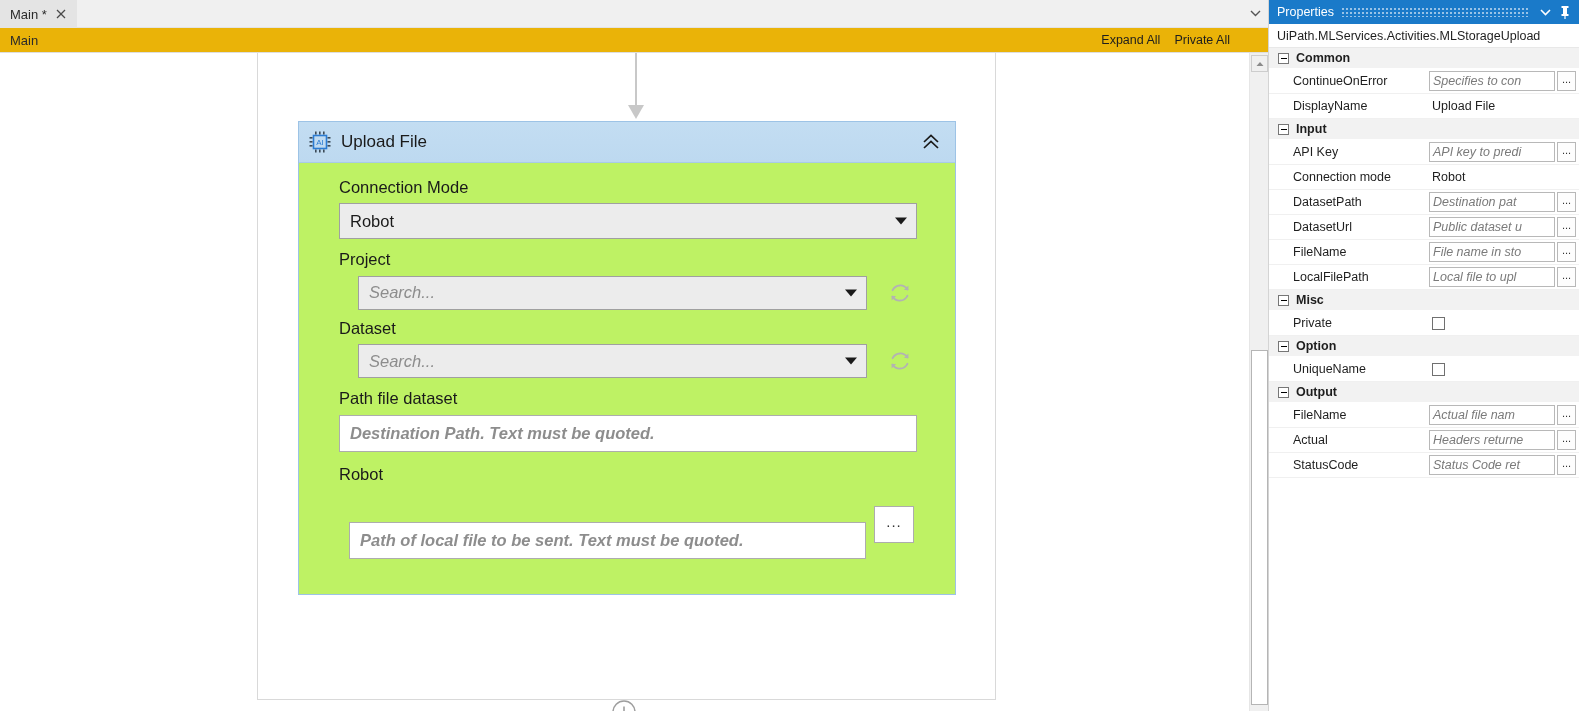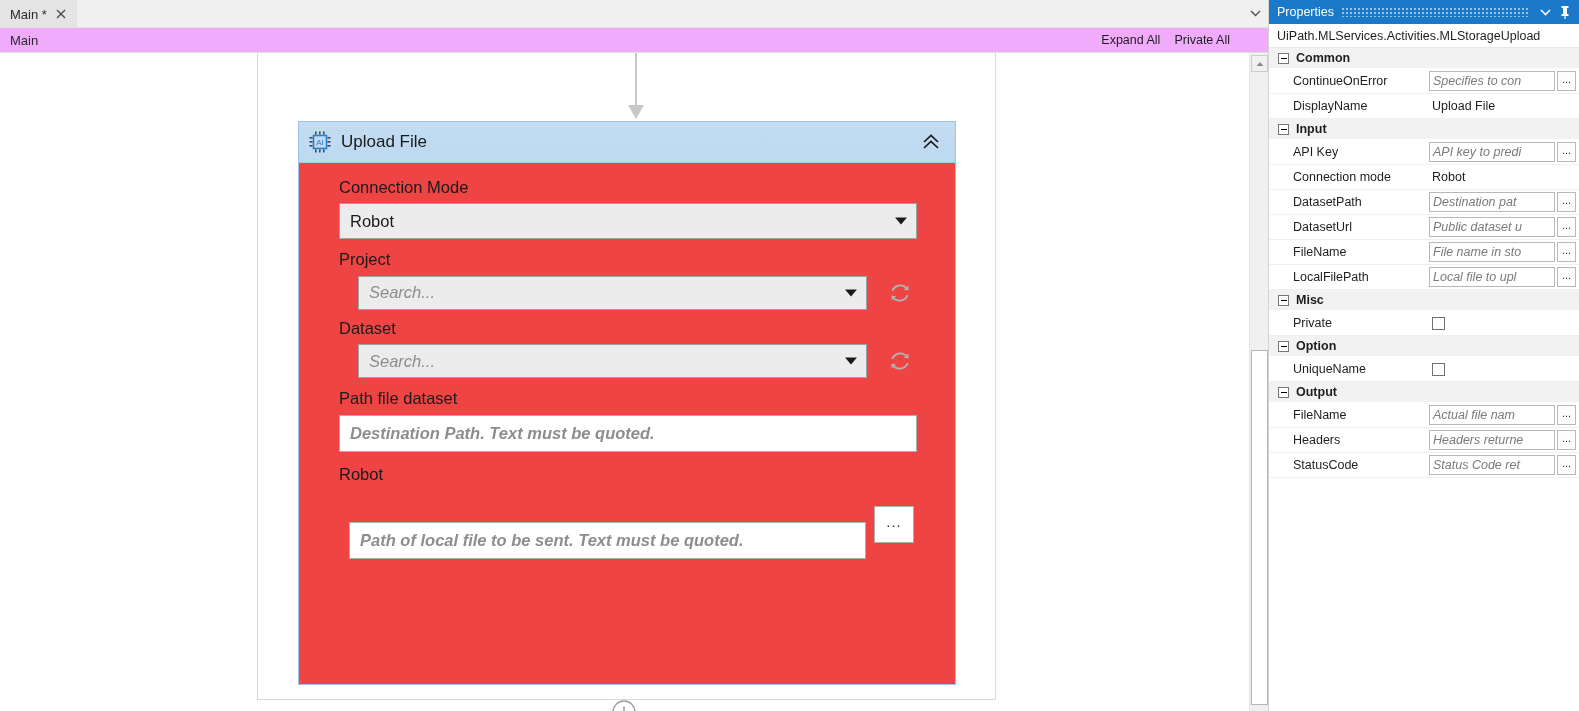--- a/index.html
+++ b/index.html
@@ -38,21 +38,21 @@
   }
   .tabstrip-spacer { flex: 1; background: #f0f0f0; }
   .tabstrip-chevron {
     width: 26px; display: flex; align-items: center; justify-content: center;
     color: #555; cursor: pointer;
   }
 
   
   .breadcrumbrow {
     position: absolute; left: 0; top: 28px; width: 1268px; height: 25px;
-    background: #f0abfc;
+    background: #eab308;
     border-bottom: 1px solid #dedede;
     display: flex; align-items: center;
     padding: 0 8px 0 10px;
   }
   .breadcrumb { font-size: 13px; color: #2b2b2b; }
   .bc-spacer { flex: 1; }
   .designer-links { display: flex; gap: 14px; padding-right: 30px; }
   .designer-link {
     font-size: 12.5px; color: #1e1e1e; cursor: pointer; white-space: nowrap;
   }
@@ -85,22 +85,22 @@
     position: absolute; left: 2px; top: 52px;
     width: 0; height: 0;
     border-left: 8px solid transparent;
     border-right: 8px solid transparent;
     border-top: 14px solid #c8c8c8;
   }
 
   
   .activity-card {
     position: absolute; left: 40px; top: 68px;
-    width: 658px; height: 564px;
-    background: #ef4444;
+    width: 658px; height: 474px;
+    background: #bef264;
     border: 1px solid #9dc3e6;
     box-shadow: 0 0 0 0 rgba(0,0,0,0);
   }
   .card-header {
     height: 41px;
     background: linear-gradient(to bottom, #c3ddf2 0%, #bdd9f0 100%);
     border-bottom: 1px solid #a8cbe8;
     display: flex; align-items: center;
     padding: 0 10px 0 8px;
   }
@@ -587,21 +587,21 @@
         <span class="cat-name">Output</span>
       </div>
       <div class="prop-row">
         <span class="prop-name">FileName</span>
         <span class="prop-val">
           <span class="prop-input">Actual file nam</span>
           <span class="prop-ellipsis">...</span>
         </span>
       </div>
       <div class="prop-row">
-        <span class="prop-name">Headers</span>
+        <span class="prop-name">Actual</span>
         <span class="prop-val">
           <span class="prop-input">Headers returne</span>
           <span class="prop-ellipsis">...</span>
         </span>
       </div>
       <div class="prop-row">
         <span class="prop-name">StatusCode</span>
         <span class="prop-val">
           <span class="prop-input">Status Code ret</span>
           <span class="prop-ellipsis">...</span>

